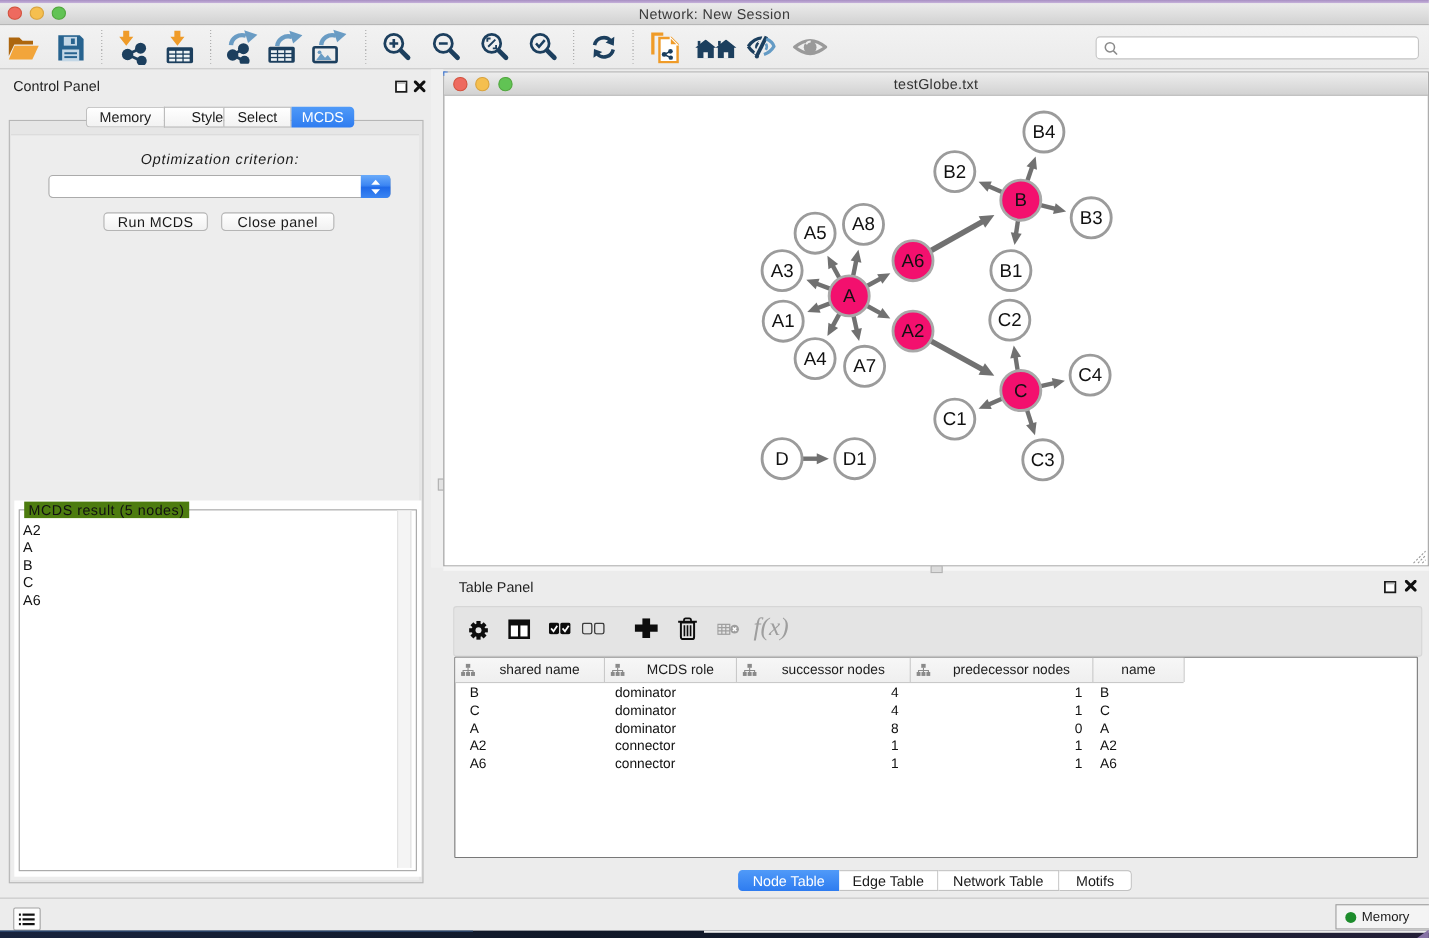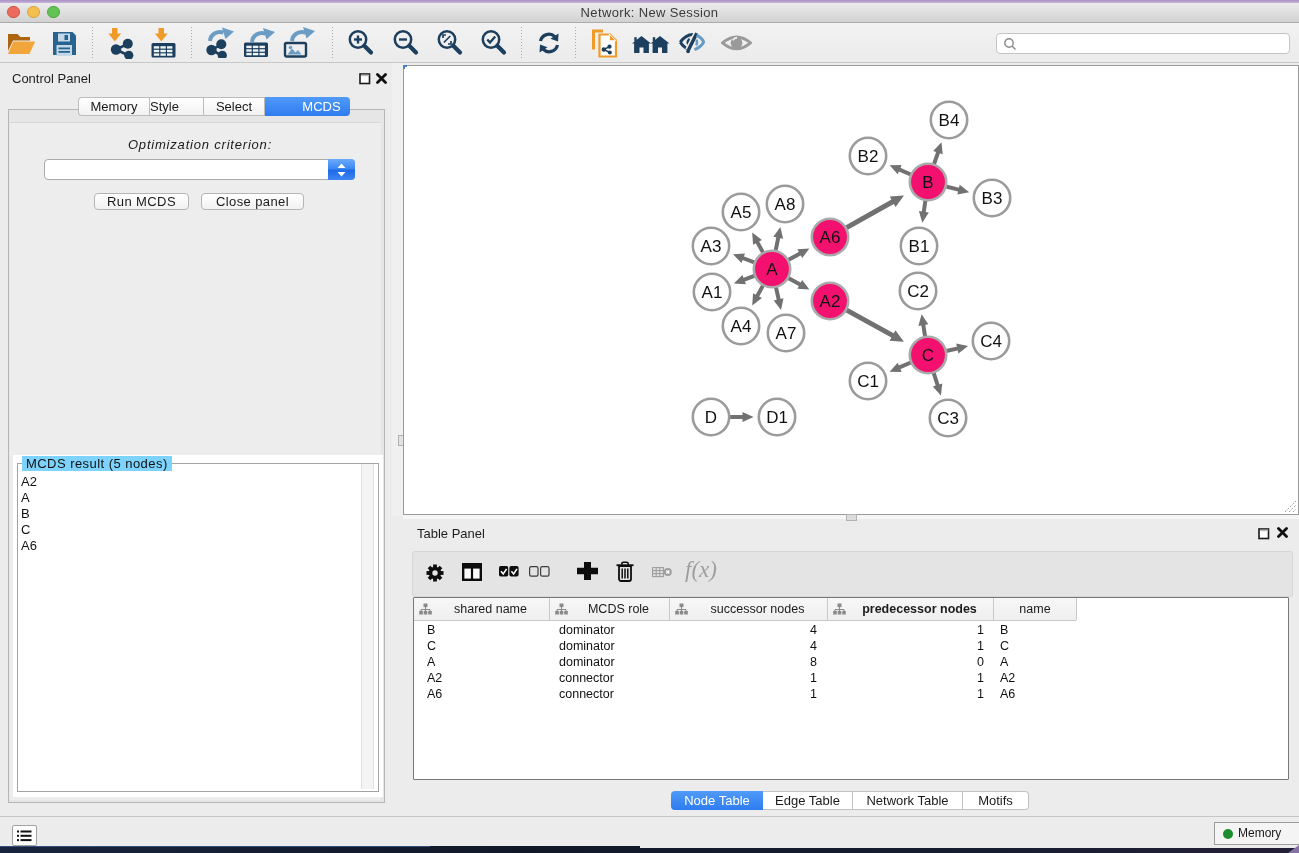--- a/index.html
+++ b/index.html
@@ -198,51 +198,57 @@
 </svg>
 <svg class="abs" style="left:376px;top:73px;" width="11" height="11" viewBox="0 0 11 11">
   <path d="M1.5 1.5 L9.5 9.5 M9.5 1.5 L1.5 9.5" stroke="#111" stroke-width="2.8" stroke-linecap="round"></path>
 </svg>
 
 <div class="abs" style="left:8px;top:109px;width:375px;height:692px;background:#e6e6e6;border:1px solid #b6b6b6;"></div>
 <div class="abs" style="left:10px;top:122px;width:371px;height:677px;background:#ededed;border:1px solid #d9d9d9;border-width:1px 0 0 0;"></div>
 
 <div class="abs" style="left:78px;top:97px;width:244px;height:19px;font-size:13px;">
   <div class="abs" style="left:0;top:0;width:70px;height:17px;background:linear-gradient(#ffffff,#f2f2f2);border:1px solid #bcbcbc;border-radius:4px 0 0 4px;border-right:none;text-align:center;line-height:17px;color:#1a1a1a;">Memory</div>
-  <div class="abs" style="left:71px;top:0;width:53px;height:17px;background:linear-gradient(#ffffff,#f2f2f2);border:1px solid #bcbcbc;border-right:none;text-align:left;line-height:17px;color:#1a1a1a;">Style</div>
+  <div class="abs" style="left:71px;top:0;width:53px;height:17px;background:linear-gradient(#ffffff,#f2f2f2);border:1px solid #bcbcbc;border-right:none;text-align:right;line-height:17px;color:#1a1a1a;">Style</div>
   <div class="abs" style="left:125px;top:0;width:60px;height:17px;background:linear-gradient(#ffffff,#f2f2f2);border:1px solid #bcbcbc;text-align:center;line-height:17px;color:#1a1a1a;">Select</div>
-  <div class="abs" style="left:187px;top:0;width:57px;height:19px;background:linear-gradient(#4f9af8,#2f7cf0);border-radius:0 4px 4px 0;text-align:center;line-height:19px;color:#fff;padding-left:28px;">MCDS</div>
+  <div class="abs" style="left:187px;top:0;width:57px;height:19px;background:linear-gradient(#4f9af8,#2f7cf0);border-radius:0 4px 4px 0;text-align:center;line-height:19px;color:#fff;">MCDS</div>
 </div>
 
 <div class="abs" style="left:14px;top:137px;width:372px;text-align:center;font-size:13px;letter-spacing:0.8px;color:#1a1a1a;font-style:italic;">Optimization criterion:</div>
 
 <div class="abs" style="left:44px;top:159px;width:309px;height:19px;background:#fff;border:1px solid #ababab;border-radius:4px;">
   <div class="abs" style="right:-1px;top:-1px;width:27px;height:21px;border-radius:0 4px 4px 0;background:linear-gradient(#6aabfa 0%,#3d87f3 45%,#1f6ae9 55%,#3c86f2 100%);">
     <svg style="position:absolute;left:7px;top:2.5px;" width="13" height="16" viewBox="0 0 13 16">
       <path d="M2.5 6 l4 -4.5 l4 4.5 z" fill="#fff"></path>
       <path d="M2.5 10 l4 4.5 l4 -4.5 z" fill="#fff"></path>
     </svg>
   </div>
 </div>
 
 <div class="abs" style="left:94px;top:193px;width:93px;height:15px;background:linear-gradient(#ffffff,#f1f1f1);border:1px solid #b5b5b5;border-radius:4px;text-align:center;line-height:15px;font-size:13px;letter-spacing:0.4px;color:#1a1a1a;">Run MCDS</div>
 <div class="abs" style="left:201px;top:193px;width:101px;height:15px;background:linear-gradient(#ffffff,#f1f1f1);border:1px solid #b5b5b5;border-radius:4px;text-align:center;line-height:15px;font-size:13px;letter-spacing:0.4px;color:#1a1a1a;">Close panel</div>
 
 <div class="abs" style="left:13px;top:455px;width:370px;height:342px;background:#fff;"></div>
 <div class="abs" style="left:17px;top:463px;width:360px;height:327px;border:1px solid #a4a4a4;"></div>
-<div class="abs" style="left:22px;top:456px;background:#7dd3fc;padding:0 4px;font-size:13px;letter-spacing:0.45px;color:#111;">MCDS result (5 nodes)</div>
+<div class="abs" style="left:22px;top:456px;background:#4d7c0f;padding:0 4px;font-size:13px;letter-spacing:0.45px;color:#111;">MCDS result (5 nodes)</div>
 <div class="abs" style="left:21px;top:474px;font-size:13px;color:#111;line-height:16px;">A2<br>A<br>B<br>C<br>A6</div>
 
 <div class="abs" style="left:361px;top:464px;width:11px;height:325px;background:#f4f4f4;border-left:1px solid #e0e0e0;border-right:1px solid #e0e0e0;"></div>
 
 <div class="abs" style="left:392px;top:63px;width:11px;height:453px;background:#f0f0f0;"></div>
 <div class="abs" style="left:398px;top:435px;width:4px;height:9px;background:#e2e2e2;border:1px solid #b0b0b0;"></div>
 
 <div class="abs" style="left:403px;top:65px;width:894px;height:448px;background:#fff;border:1px solid #9a9a9a;">
   <div class="abs" style="left:-1px;top:-1px;width:4px;height:4px;border-left:2px solid #4a7fd4;border-top:2px solid #4a7fd4;box-sizing:border-box;"></div>
+  <div class="abs" style="left:0;top:0;width:894px;height:20px;background:linear-gradient(#ededed,#d2d2d2);border-bottom:1px solid #a8a8a8;">
+    <div class="tl" style="left:8px;top:4px;background:#ee6a5f;border:0.5px solid #d3533f;"></div>
+    <div class="tl" style="left:28px;top:4px;background:#f5bf4f;border:0.5px solid #d9a33e;"></div>
+    <div class="tl" style="left:49px;top:4px;background:#61c354;border:0.5px solid #51a73e;"></div>
+    <div class="abs" style="left:0;width:100%;text-align:center;top:3px;font-size:13px;letter-spacing:0.3px;color:#333;">testGlobe.txt</div>
+  </div>
   <svg class="abs" style="right:1px;bottom:1px;" width="14" height="14" viewBox="0 0 14 14">
     <g stroke="#9a9a9a" stroke-width="1" stroke-dasharray="2,1.5">
       <line x1="2" y1="13" x2="13" y2="2"></line>
       <line x1="6" y1="13" x2="13" y2="6"></line>
       <line x1="10" y1="13" x2="13" y2="10"></line>
     </g>
   </svg>
 </div>
 <svg width="895" height="426" viewBox="0 0 895 426" style="position:absolute;left:404px;top:86px;">
 <line x1="351.7" y1="189.3" x2="338.3" y2="194.4" stroke="#717171" stroke-width="4"></line>
@@ -435,21 +441,21 @@
         <g fill="#8a8a8a">
           <rect x="4.5" y="0.5" width="4" height="3.6"></rect>
           <rect x="0.2" y="7.9" width="3.6" height="3.6"></rect>
           <rect x="4.7" y="7.9" width="3.6" height="3.6"></rect>
           <rect x="9.2" y="7.9" width="3.6" height="3.6"></rect>
           <path d="M6.5 4 v2 M2 9 v-2.5 h9 v2.5 M6.5 6 v3" stroke="#8a8a8a" fill="none" stroke-width="1"></path>
         </g>
       </svg>
       <div class="htxt">successor nodes</div>
     </div>
-  <div class="hdrcell" style="left:414px;width:165px;font-weight:bold;">
+  <div class="hdrcell" style="left:414px;width:165px;">
       <svg class="hicon" width="13" height="12" viewBox="0 0 13 12">
         <g fill="#8a8a8a">
           <rect x="4.5" y="0.5" width="4" height="3.6"></rect>
           <rect x="0.2" y="7.9" width="3.6" height="3.6"></rect>
           <rect x="4.7" y="7.9" width="3.6" height="3.6"></rect>
           <rect x="9.2" y="7.9" width="3.6" height="3.6"></rect>
           <path d="M6.5 4 v2 M2 9 v-2.5 h9 v2.5 M6.5 6 v3" stroke="#8a8a8a" fill="none" stroke-width="1"></path>
         </g>
       </svg>
       <div class="htxt">predecessor nodes</div>

